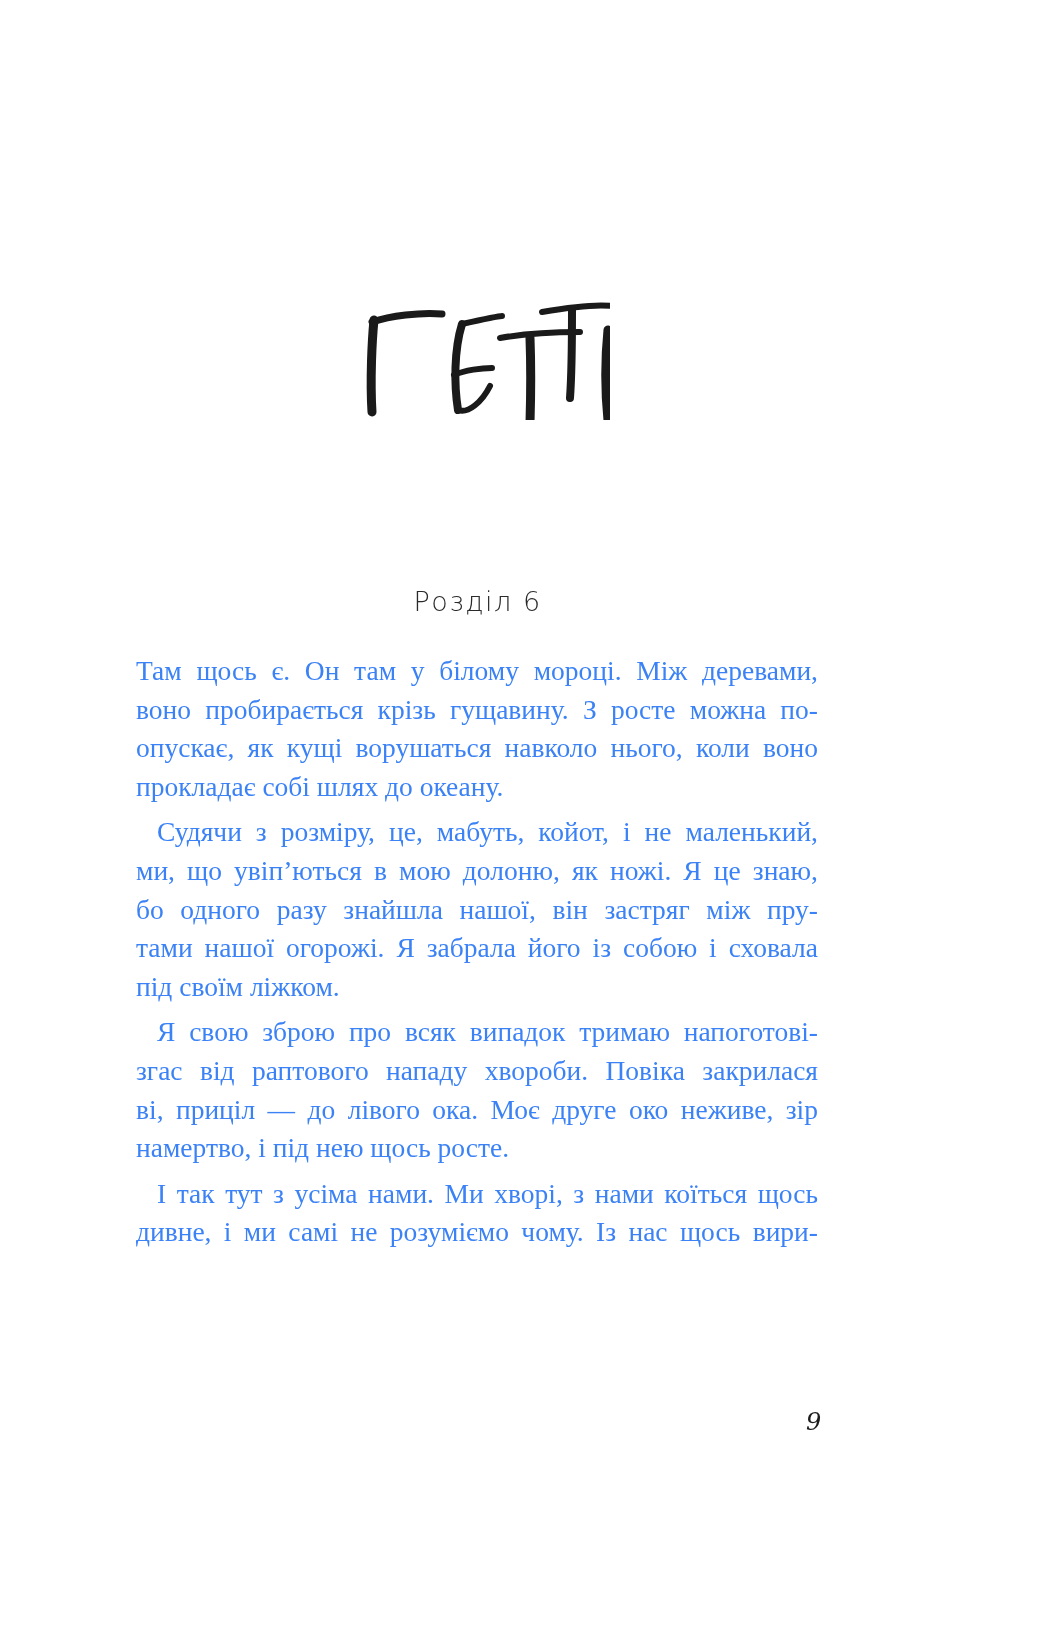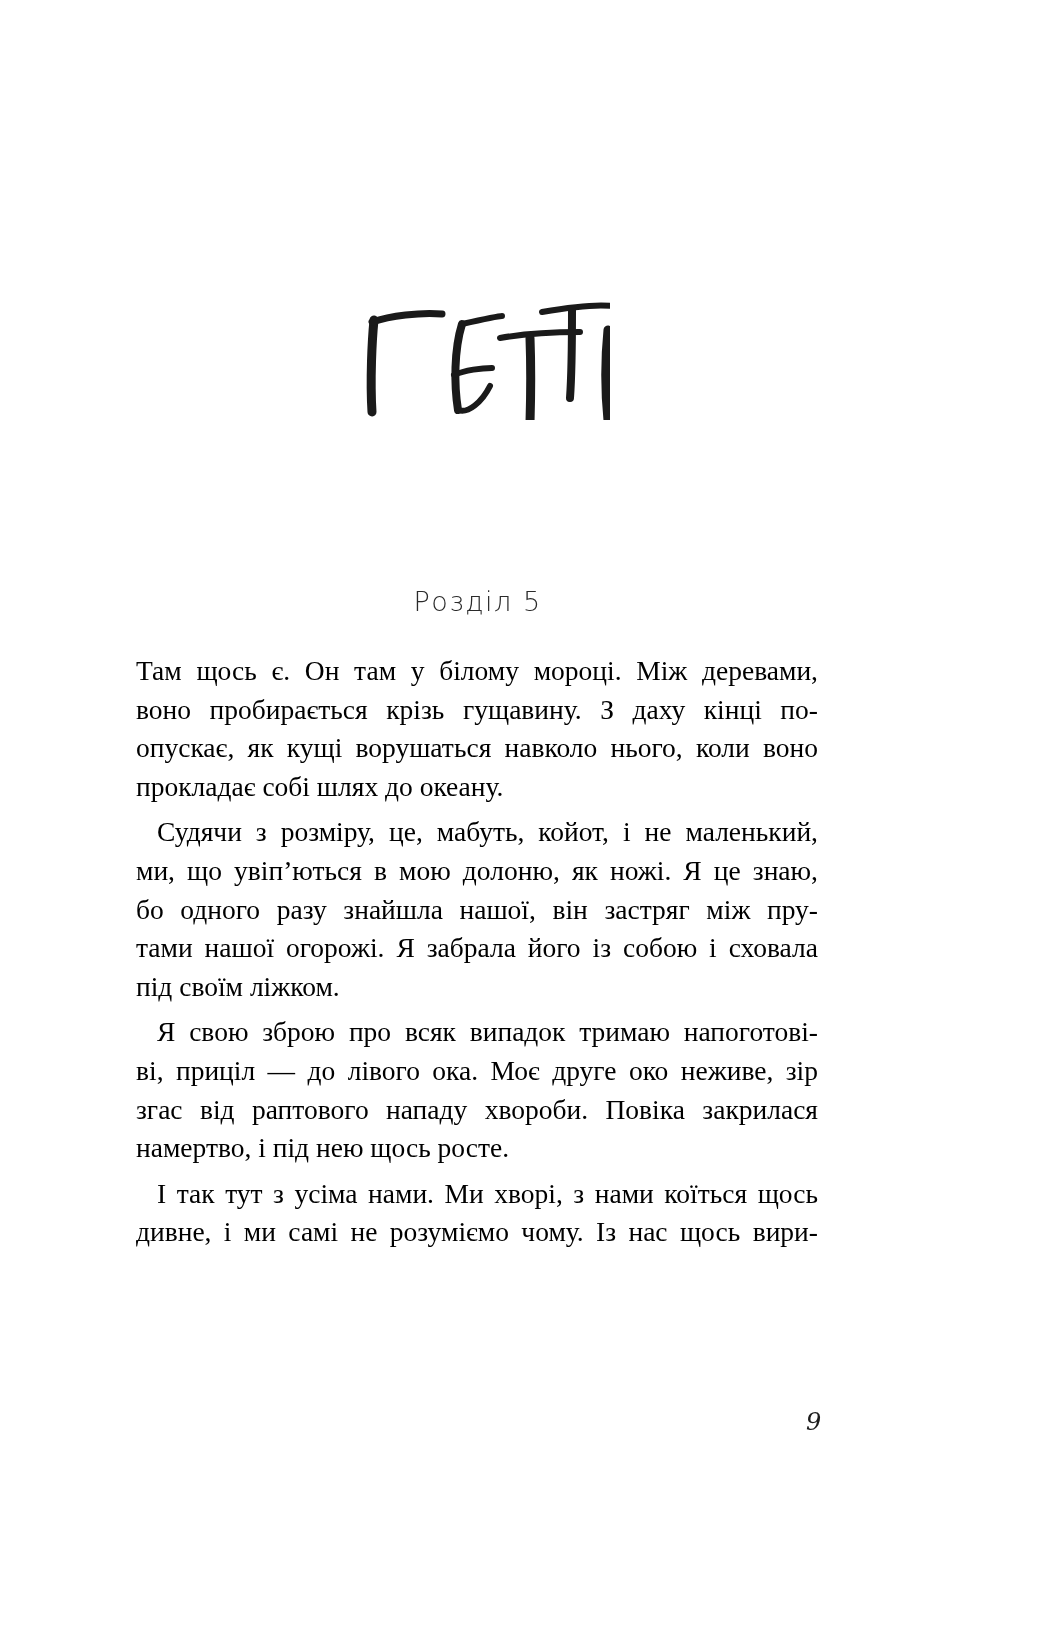--- a/index.html
+++ b/index.html
@@ -19,21 +19,21 @@
     font-weight: 300;
     font-size: 27px; letter-spacing: 1.5px;
     color: #2a2a2a;
   }
 
   .body-text {
     position: absolute; left: 136px; top: 652px; width: 682px;
     font-family: "Liberation Serif", serif;
     font-size: 27.5px;
     line-height: 38.6px;
-    color: #000000;
+    color: #3b82f6;
     text-align: justify;
   }
   .body-text p { margin: 0; text-align: justify; text-align-last: left; }
   .body-text p.indent { text-indent: 21px; margin-top: 7px; }
   .body-text .line { display: block; text-align: justify; text-align-last: justify; white-space: nowrap; }
   .body-text .line.last { text-align-last: left; }
 
   .page-number {
     position: absolute; left: 806px; top: 1408px;
     font-family: "DejaVu Serif", serif;
@@ -64,40 +64,40 @@
         <path d="M180 58 C181 85 181 110 180 142" stroke-width="9"></path>
 
         <path d="M192 32 C215 28 245 24 262 26" stroke-width="6"></path>
         <path d="M222 30 C222 60 222 90 220 118" stroke-width="8"></path>
 
         <path d="M258 50 C255 80 255 110 258 140" stroke-width="9"></path>
       </g>
     </svg>
   </div>
 
-  <div class="section-heading">Розділ 5</div>
+  <div class="section-heading">Розділ 6</div>
 
   <div class="body-text">
     <p>
       <span class="line">Там щось є. Он там у білому мороці. Між деревами,</span>
-      <span class="line">воно пробирається крізь гущавину. З даху кінці по-</span>
+      <span class="line">воно пробирається крізь гущавину. З росте можна по-</span>
       <span class="line">опускає, як кущі ворушаться навколо нього, коли воно</span>
       <span class="line last">прокладає собі шлях до океану.</span>
     </p>
     <p class="indent">
       <span class="line" style="padding-left:21px;text-indent:0">Судячи з розміру, це, мабуть, койот, і не маленький,</span>
       <span class="line" style="text-indent:0">ми, що увіп’ються в мою долоню, як ножі. Я це знаю,</span>
       <span class="line" style="text-indent:0">бо одного разу знайшла нашої, він застряг між пру-</span>
       <span class="line" style="text-indent:0">тами нашої огорожі. Я забрала його із собою і сховала</span>
       <span class="line last" style="text-indent:0">під своїм ліжком.</span>
     </p>
     <p class="indent">
       <span class="line" style="padding-left:21px;text-indent:0">Я свою зброю про всяк випадок тримаю напоготові-</span>
+      <span class="line" style="text-indent:0">згас від раптового нападу хвороби. Повіка закрилася</span>
       <span class="line" style="text-indent:0">ві, приціл — до лівого ока. Моє друге око неживе, зір</span>
-      <span class="line" style="text-indent:0">згас від раптового нападу хвороби. Повіка закрилася</span>
       <span class="line last" style="text-indent:0">намертво, і під нею щось росте.</span>
     </p>
     <p class="indent">
       <span class="line" style="padding-left:21px;text-indent:0">І так тут з усіма нами. Ми хворі, з нами коїться щось</span>
       <span class="line" style="text-indent:0">дивне, і ми самі не розуміємо чому. Із нас щось вири-</span>
     </p>
   </div>
 
   <div class="page-number">9</div>
 </div>

